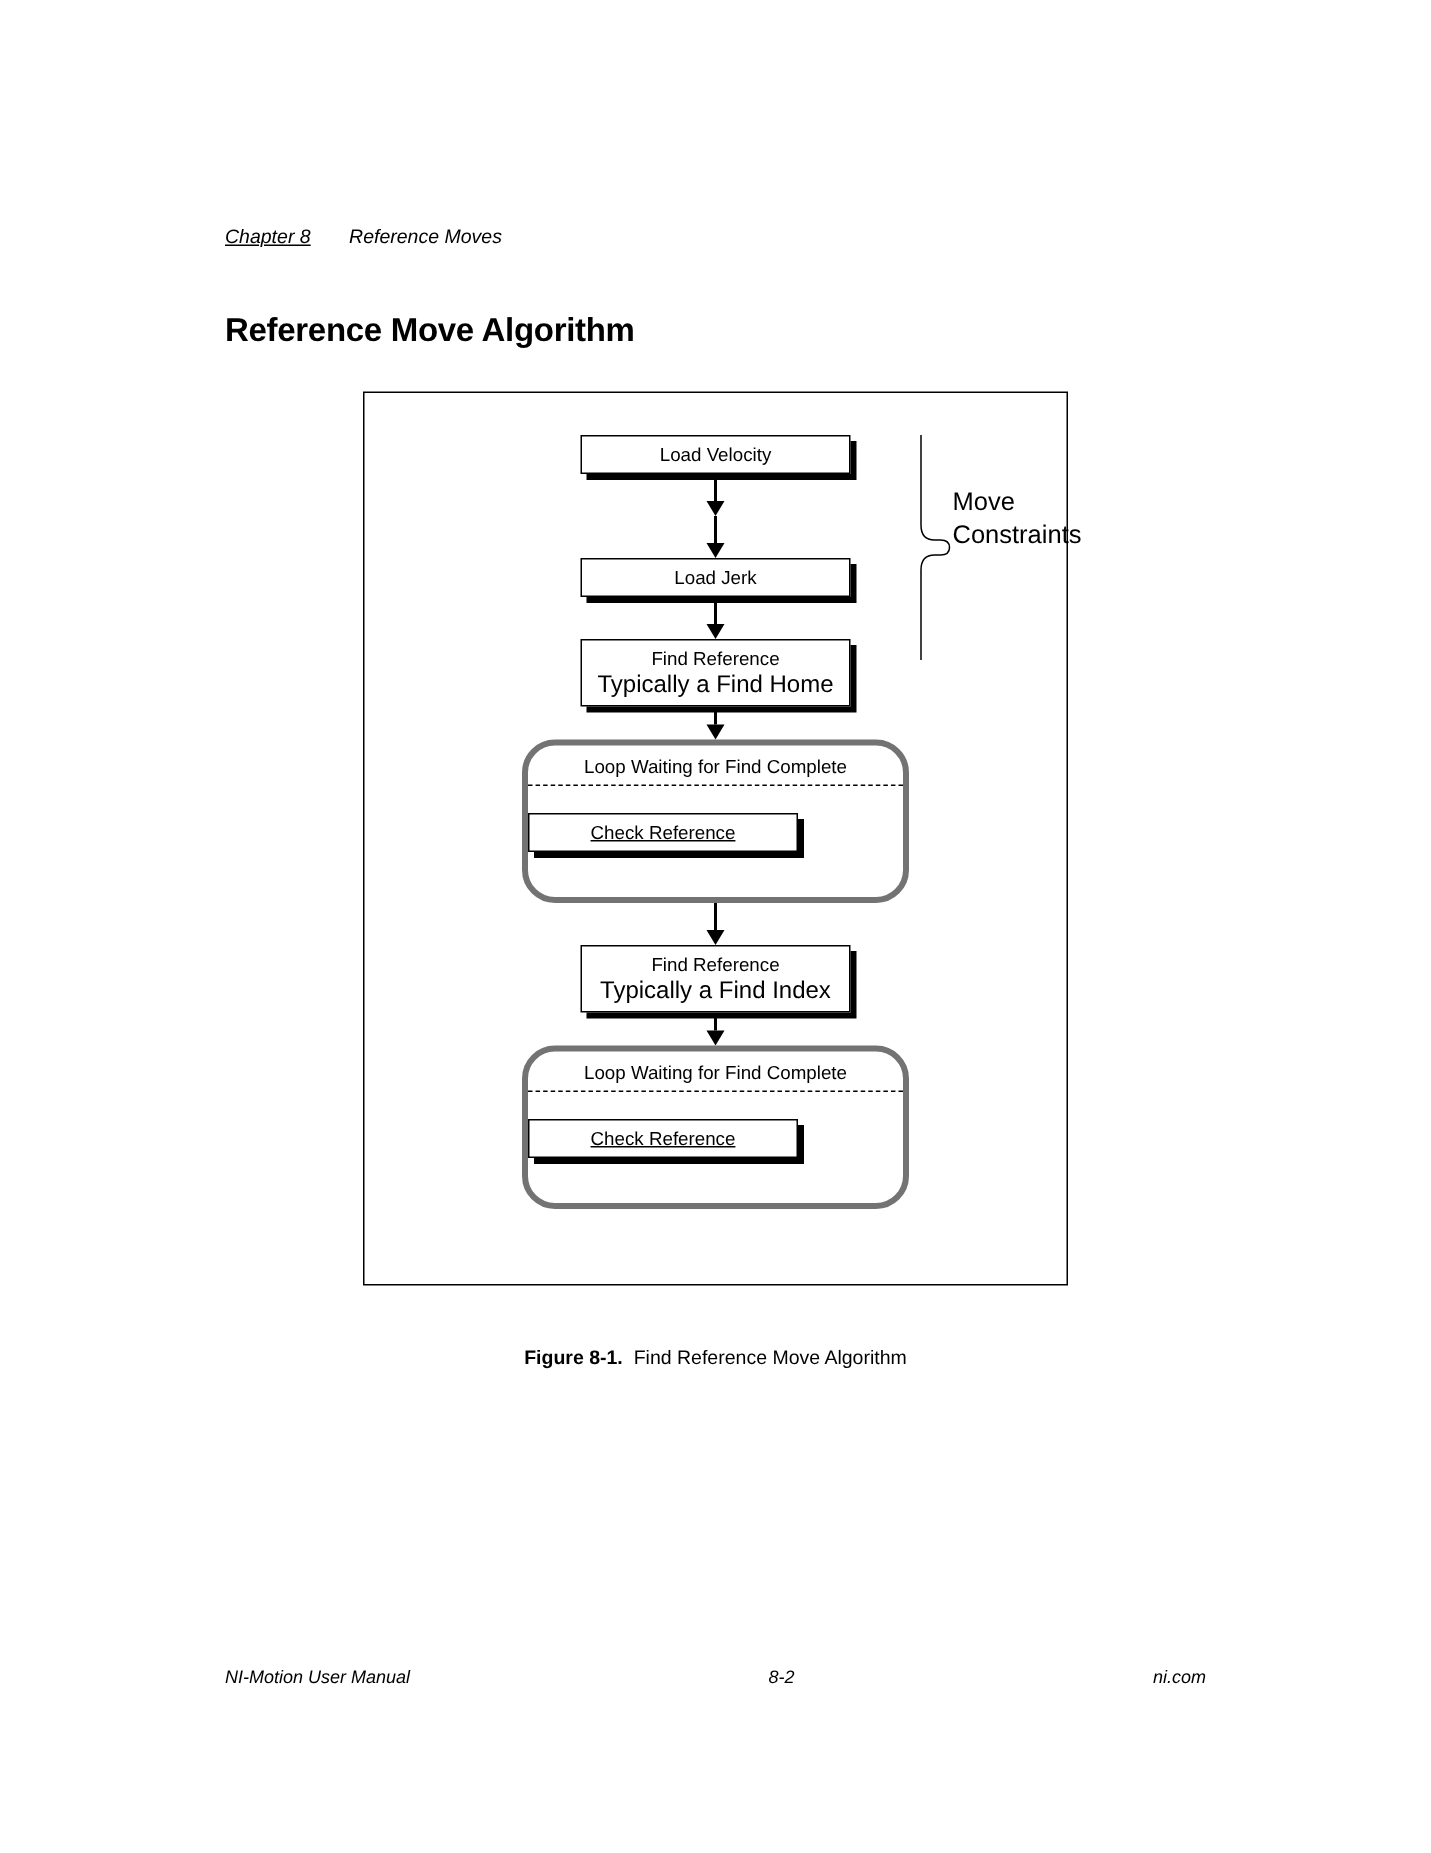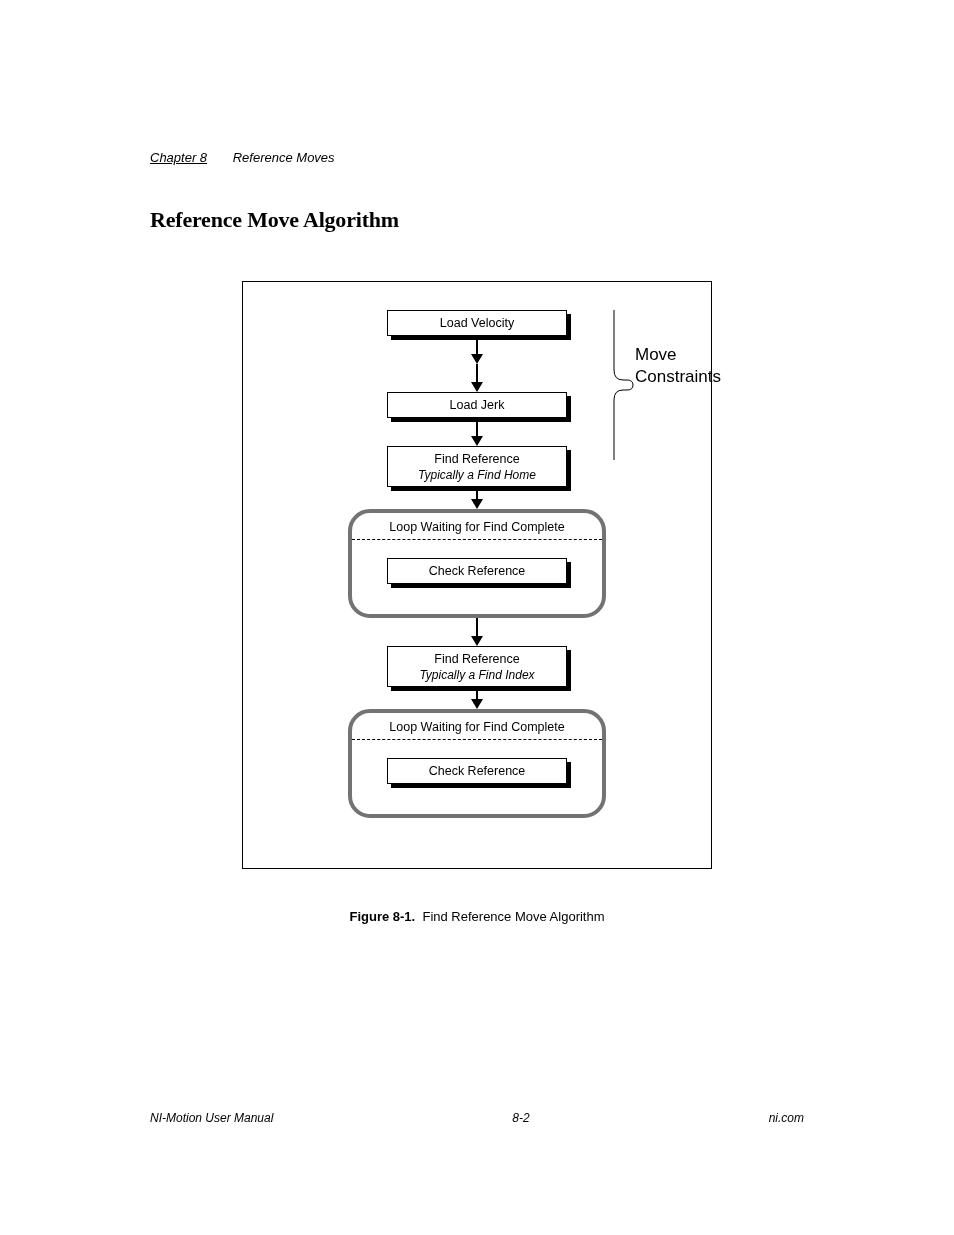--- a/index.html
+++ b/index.html
@@ -16,22 +16,22 @@
   }
   .chapter-line {
     font-style: italic;
     font-size: 13px;
     margin-bottom: 42px;
   }
   .chapter-num { margin-right: 22px; text-decoration: underline; }
   .section-heading {
     font-size: 22px;
     font-weight: bold;
-    font-family: Liberation Serif, serif;
-    margin-bottom: 48px;
+    font-family: Liberation Sans, sans-serif;
+    margin-bottom: 28px;
     letter-spacing: -0.2px;
   }
   .diagram-outer {
     width: 470px;
     margin: 0 auto;
     border: 1px solid #000;
     padding: 28px 20px 50px 20px;
     position: relative;
   }
   .centercol {
@@ -54,21 +54,21 @@
     z-index: 2;
   }
   .box .shadow {
     position: absolute;
     top: 4px; left: 4px;
     right: -4px; bottom: -4px;
     background: #000;
     z-index: 1;
   }
   .box.tall .inner { padding: 5px 6px 4px 6px; }
-  .subtext { font-size: 12px; margin-top: 2px; font-style: italic; }
+  .subtext { font-size: 16px; margin-top: 2px; }
   .arrow {
     width: 0; height: 0;
     border-left: 6px solid transparent;
     border-right: 6px solid transparent;
     border-top: 10px solid #000;
     margin: 0 auto;
     position: relative;
   }
   .arrow::before {
     content: "";
@@ -104,22 +104,23 @@
   }
   .loopbox .looptitle {
     text-align: center;
     font-size: 12.5px;
     padding: 7px 0 5px 0;
     border-bottom: 1px dashed #000;
   }
   .loopbox .loopcontent {
     display: flex;
     flex-direction: column;
-    align-items: center;
+    align-items: flex-start;
     padding: 18px 0 12px 0;
+    text-decoration: underline;
   }
   .caption {
     text-align: center;
     font-size: 13px;
     margin-top: 40px;
   }
   .caption .figlabel { font-weight: bold; }
   .footer {
     position: absolute;
     bottom: 110px;

